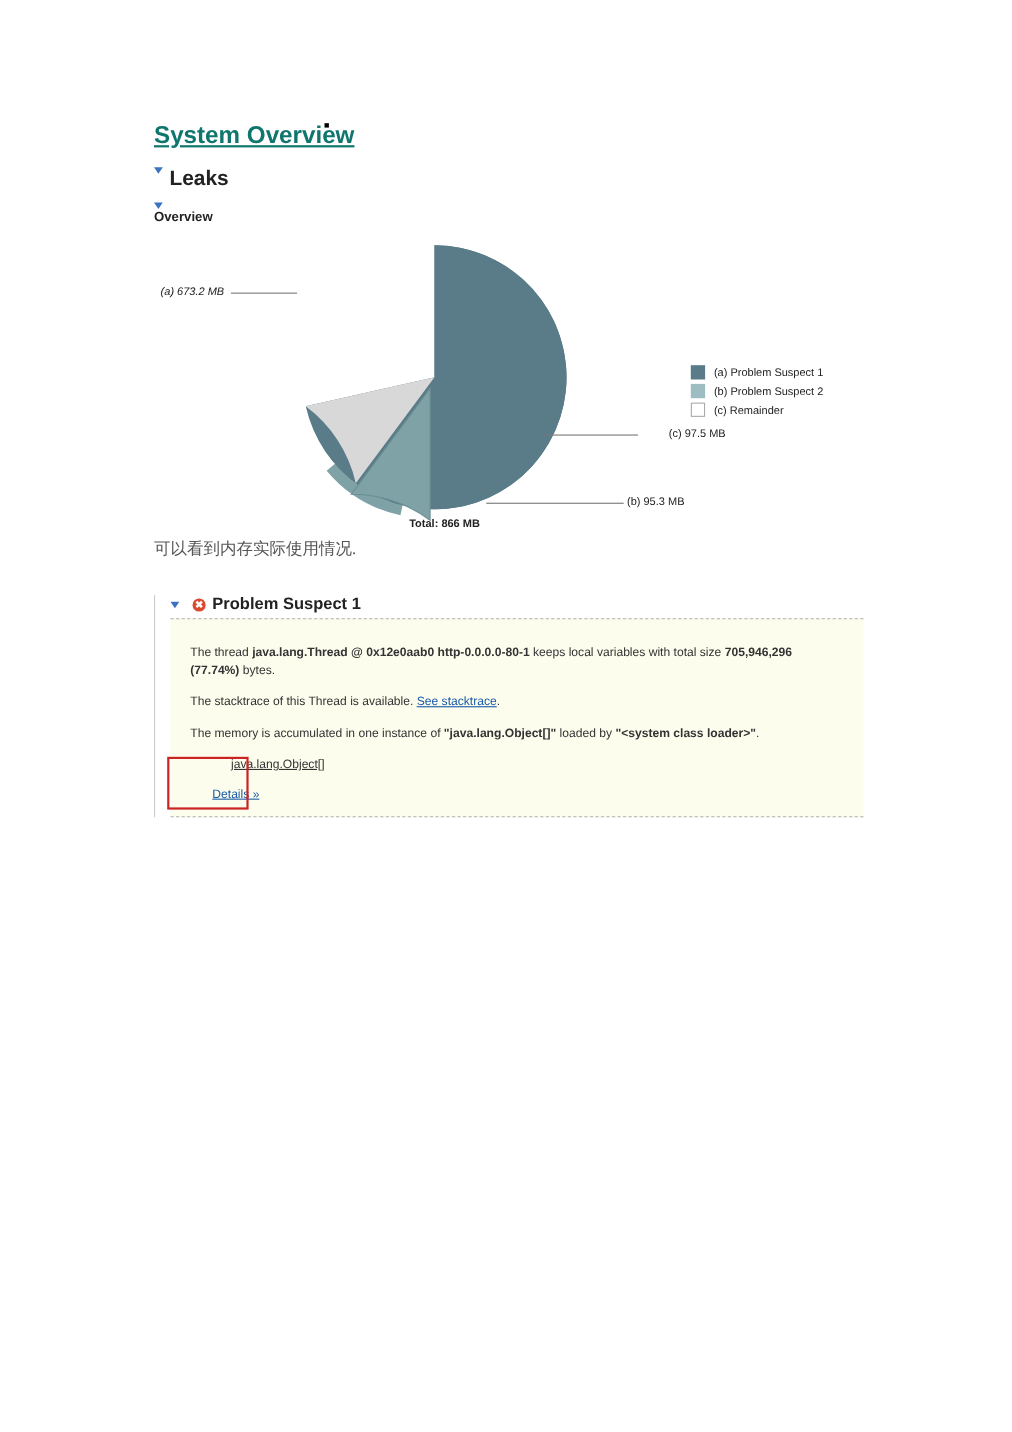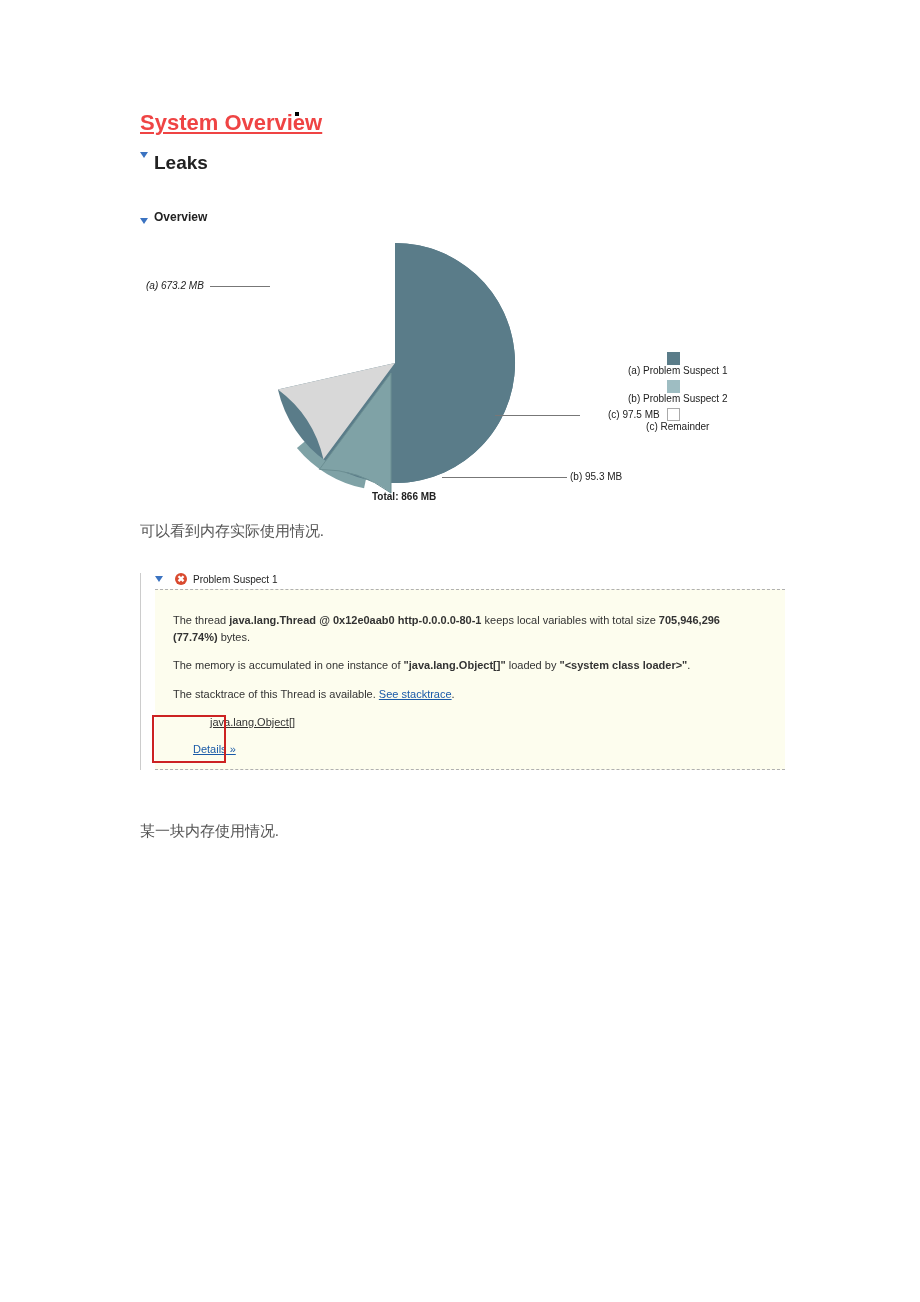--- a/index.html
+++ b/index.html
@@ -16,21 +16,21 @@
     width: 4px;
     height: 4px;
     background: #000;
     position: absolute;
     left: 295px;
     top: 112px;
   }
   .title-link {
     font-size: 22px;
     font-weight: bold;
-    color: #ef4444;
+    color: #0f766e;
     text-decoration: underline;
     display: inline-block;
     margin-bottom: 10px;
   }
   .section-head {
     display: flex;
     margin-top: 6px;
   }
   .caret {
     width: 0;
@@ -40,22 +40,23 @@
     border-top: 6px solid #3b73c1;
     margin-right: 6px;
   }
   .leaks {
     font-size: 19px;
     font-weight: bold;
     color: #222;
   }
   .overview-head {
     display: flex;
-    align-items: flex-end;
-    margin-top: 36px;
+    align-items: flex-start;
+    margin-top: 10px;
+    flex-direction: column;
   }
   .overview-label {
     font-size: 12px;
     font-weight: bold;
     color: #222;
   }
   .chart-area {
     position: relative;
     height: 280px;
     margin-top: 6px;
@@ -121,38 +122,36 @@
   }
   .legend {
     position: absolute;
     left: 488px;
     top: 122px;
     font-size: 10px;
     color: #222;
   }
   .legend-row {
     display: flex;
-    align-items: center;
+    align-items: flex-end;
     margin-bottom: 4px;
-    flex-direction: column;
   }
   .swatch {
     width: 13px;
     height: 13px;
     margin-right: 8px;
     box-sizing: border-box;
   }
   .sw-a { background: #5a7c89; }
   .sw-b { background: #9ebdc2; }
   .sw-c { background: #fff; border: 1px solid #aaa; }
   .chinese {
     font-family: "SimSun", serif;
     font-size: 15px;
     color: #555;
-    margin-top: 12px;
   }
   .suspect-block {
     margin-top: 32px;
     border-left: 1px solid #ccc;
     padding-left: 14px;
     position: relative;
   }
   .suspect-head {
     display: flex;
     align-items: center;
@@ -164,22 +163,22 @@
     border-radius: 50%;
     background: #d94a2f;
     display: flex;
     align-items: center;
     justify-content: center;
     color: #fff;
     font-size: 9px;
     font-weight: bold;
   }
   .suspect-title {
-    font-size: 10px;
-    font-weight: normal;
+    font-size: 15px;
+    font-weight: bold;
     color: #222;
   }
   .yellow-box {
     background: #fdfdee;
     border-top: 1px dashed #b0b0b0;
     border-bottom: 1px dashed #b0b0b0;
     margin-top: 4px;
     padding: 22px 18px 12px 18px;
     font-size: 11px;
     color: #333;
@@ -299,30 +298,29 @@
       <div class="caret"></div>
       <div class="err-icon">✖</div>
       <div class="suspect-title">Problem Suspect 1</div>
     </div>
 
     <div class="yellow-box">
       <p>
         <span>The thread </span><b>java.lang.Thread @ 0x12e0aab0 http-0.0.0.0-80-1</b><span> keeps local variables with total size </span><b>705,946,296 (77.74%)</b><span> bytes.</span>
       </p>
       <p>
-        <span>The memory is accumulated in one instance of </span><b>"java.lang.Object[]"</b><span> loaded by </span><b>"&lt;system class loader&gt;"</b><span>.</span>
+        <span>The stacktrace of this Thread is available. </span><a class="stack-link">See stacktrace</a><span>.</span>
       </p>
       <p>
-        <span>The stacktrace of this Thread is available. </span><a class="stack-link">See stacktrace</a><span>.</span>
+        <span>The memory is accumulated in one instance of </span><b>"java.lang.Object[]"</b><span> loaded by </span><b>"&lt;system class loader&gt;"</b><span>.</span>
       </p>
 
       <div class="kw-val">java.lang.Object[]</div>
 
       <div class="details-row">
         <a class="details-link">Details »</a>
       </div>
 
       <div class="red-box"></div>
     </div>
   </div>
 
-  <div class="chinese2">某一块内存使用情况.</div>
 </div>
 
 </body></html>

